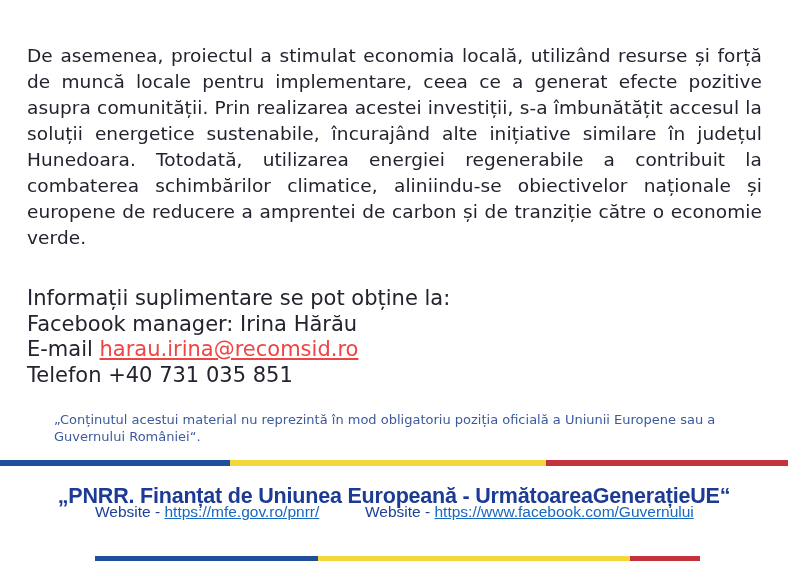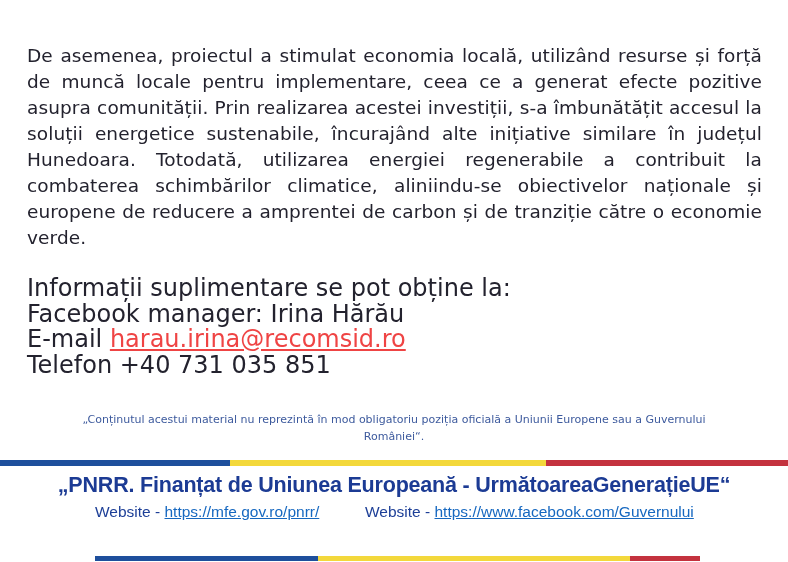--- a/index.html
+++ b/index.html
@@ -21,42 +21,42 @@
     font-size: 18.5px;
     line-height: 26px;
     color: #23222e;
     text-align: justify;
     letter-spacing: 0.1px;
   }
 
   
   .contact-block {
     position: absolute;
-    top: 276px;
+    top: 286px;
     left: 27px;
     width: 560px;
-    font-size: 24px;
+    font-size: 21px;
     line-height: 25.5px;
     color: #23222e;
   }
   .contact-line { white-space: nowrap; }
   .email-link {
     color: #ef4444;
     text-decoration: underline;
     cursor: pointer;
   }
 
   
   .disclaimer {
     position: absolute;
     top: 411px;
     left: 54px;
     width: 680px;
-    text-align: center;
-    font-size: 11px;
+    text-align: left;
+    font-size: 13px;
     line-height: 17px;
     color: #3d5a9d;
   }
 
   
   .flag-stripe-top {
     position: absolute;
     top: 460px;
     left: 0;
     width: 788px;
@@ -75,21 +75,21 @@
     height: 5px;
     display: flex;
   }
   .flag-stripe-bottom .seg-blue   { width: 223px; background: #1e4f9c; }
   .flag-stripe-bottom .seg-yellow { width: 312px; background: #f3d83b; }
   .flag-stripe-bottom .seg-red    { width: 70px;  background: #c4323e; }
 
   
   .pnrr-title {
     position: absolute;
-    top: 473px;
+    top: 484px;
     left: 0;
     width: 788px;
     text-align: center;
     font-family: "Liberation Sans", sans-serif;
     font-weight: bold;
     font-size: 21.5px;
     color: #1c3b94;
     letter-spacing: -0.2px;
     white-space: nowrap;
   }

